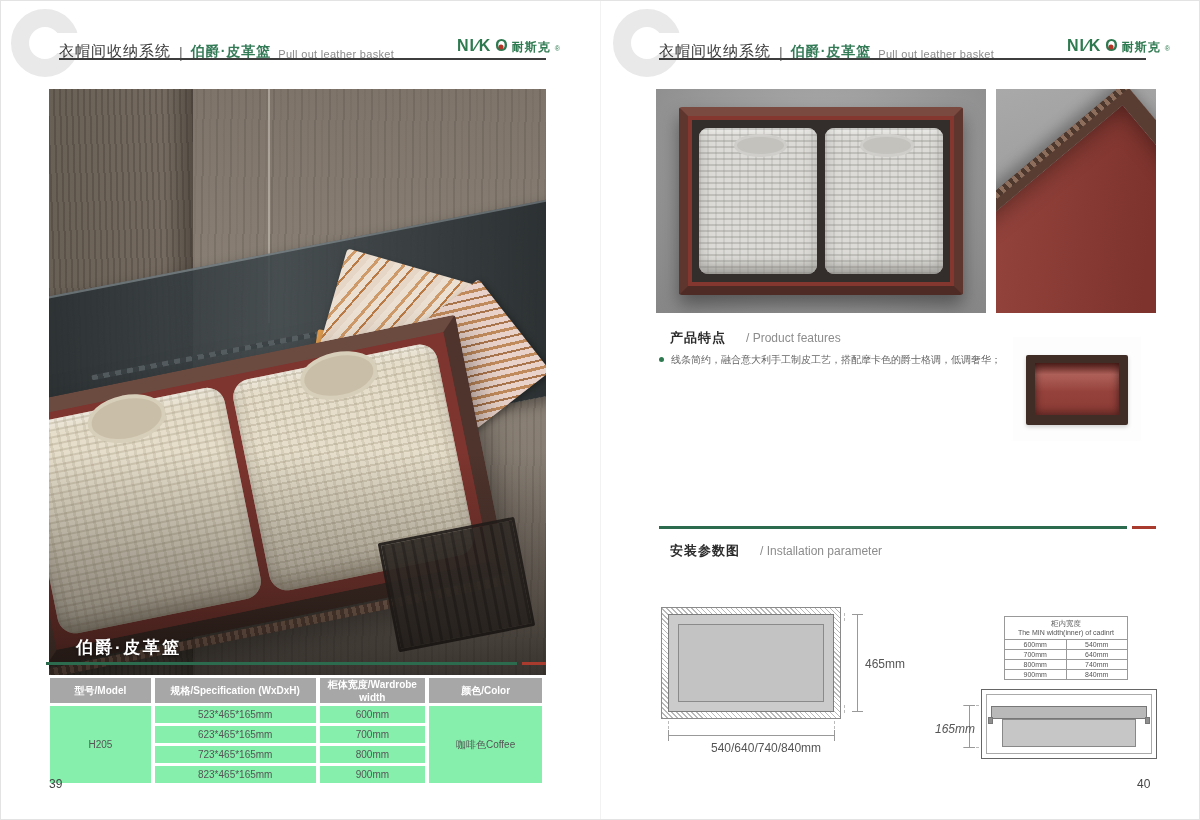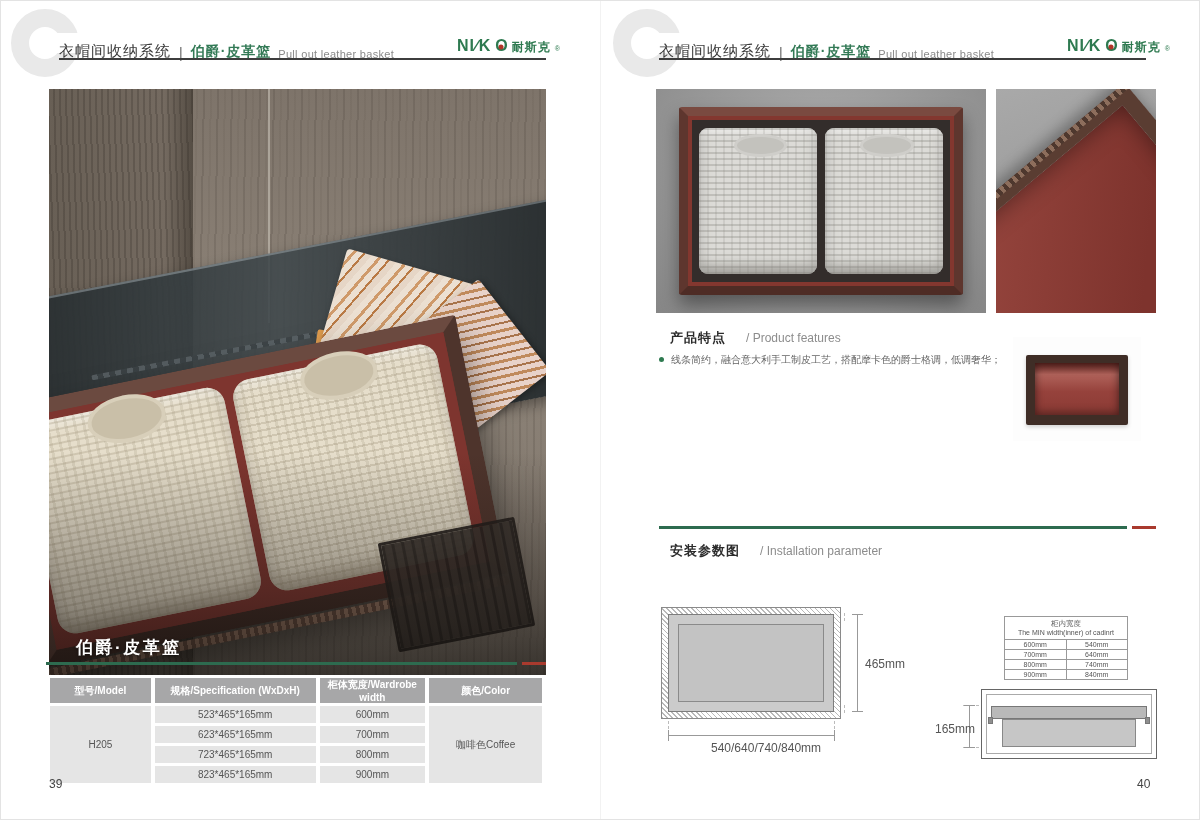--- a/index.html
+++ b/index.html
@@ -84,21 +84,21 @@
   .pl-sw1 { left:1.5%; } .pl-sw2 { left:50.5%; }
   .pl-wire { position:absolute; right:4%; bottom:6%; width:28%; height:19%; transform:rotate(-11deg);
     border:3px solid #241f1c; background: repeating-linear-gradient(90deg,#27221f 0 3px,#3a332e 3px 10px); opacity:.92; border-radius:2px;
   }
   .pl-bottomshade { position:absolute; inset:0; background: linear-gradient(180deg, transparent 62%, rgba(22,18,15,.38) 86%, rgba(12,10,8,.6) 100%); }
   .pl-caption { position:absolute; left:27px; bottom:16px; color:#fff; font-size:17px; font-weight:bold; letter-spacing:2.5px; text-shadow:0 1px 3px rgba(0,0,0,.6); }
 
   
   .spec-table { position:absolute; left:45px; top:674px; width:500px; border-collapse:separate; border-spacing:4px 3px; table-layout:fixed; }
   .spec-table th { background:#a7a7a8; color:#fff; font-size:10px; font-weight:bold; height:20px; text-align:center; }
-  .spec-table td { background:#e5e5e5; color:#555; font-size:10px; height:17px; text-align:center; }
+  .spec-table td { background:#86efac; color:#555; font-size:10px; height:17px; text-align:center; }
   .col1{width:21%;} .col2{width:33.5%;} .col3{width:22%;} .col4{width:23.5%;}
   .pagenum { position:absolute; font-size:12px; color:#444; }
 
   
   .photo-top { position:absolute; left:655px; top:88px; width:330px; height:224px; overflow:hidden;
     background: radial-gradient(circle at 50% 28%, #ababab, #929292 70%, #868686);
   }
   .pt-basket { position:absolute; left:7%; top:8%; width:86%; height:84%;
     border:9px solid; border-color:#7a4a40 #5e362e #4e2c25 #5e362e; border-radius:3px;
     background:#332d2b; box-shadow:0 10px 18px rgba(0,0,0,.4), inset 0 0 0 4px #83372f;
@@ -364,16 +364,16 @@
     <div class="sv-bar"></div>
     <div class="sv-hook" style="left:6px;"></div>
     <div class="sv-hook" style="right:6px;"></div>
     <div class="sv-body"></div>
   </div>
   <div class="dext-h" style="left:962px; top:704px; width:16px;"></div>
   <div class="dext-h" style="left:962px; top:746px; width:16px;"></div>
   <div class="dline-v" style="left:968px; top:704px; height:42px;"></div>
   <div class="dtick" style="left:963px; top:704px; width:11px; height:1px;"></div>
   <div class="dtick" style="left:963px; top:746px; width:11px; height:1px;"></div>
-  <div class="dlabel" style="left:934px; top:721px;">165mm</div>
+  <div class="dlabel" style="left:934px; top:721px;font-style:italic;">165mm</div>
 
   <div class="pagenum" style="left:1136px; top:776px;">40</div>
 </div>
 
 </body></html>

